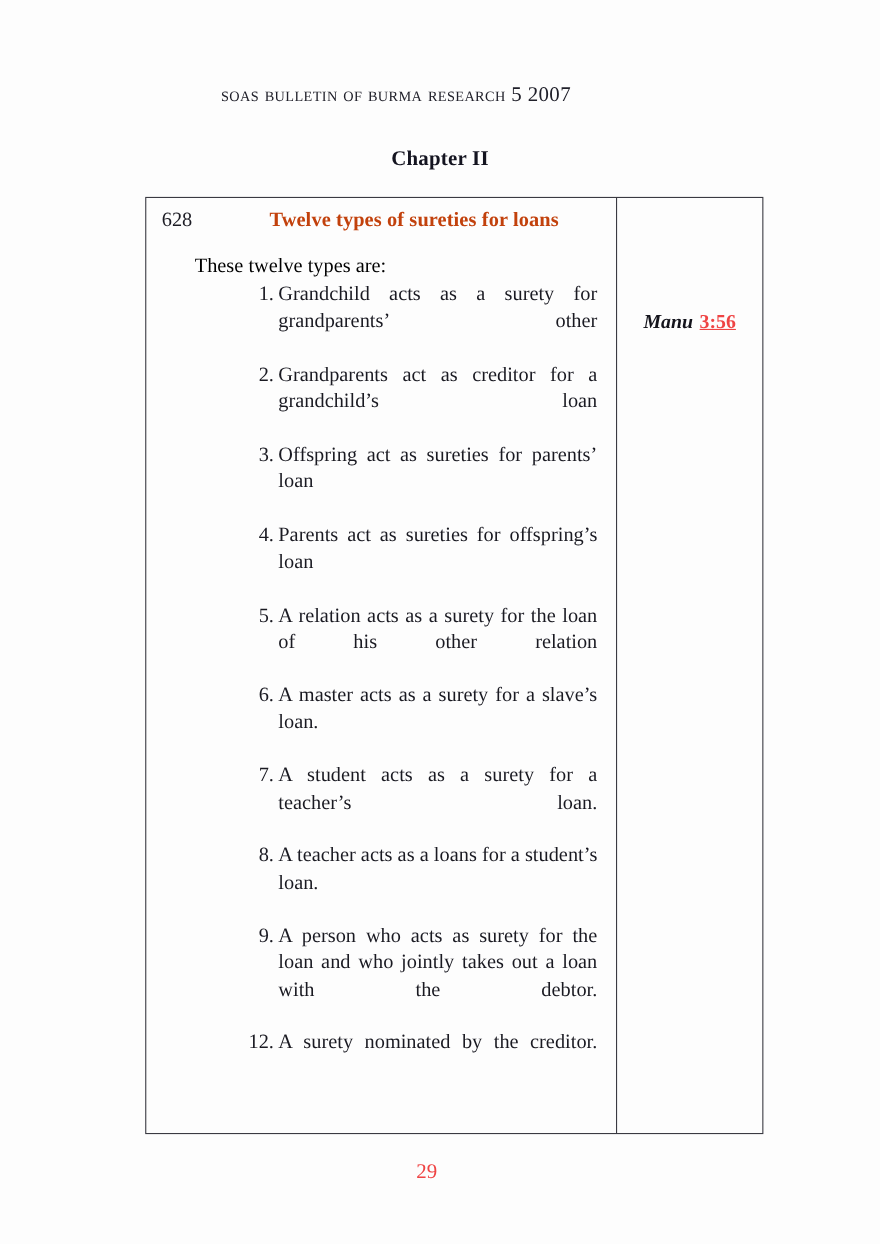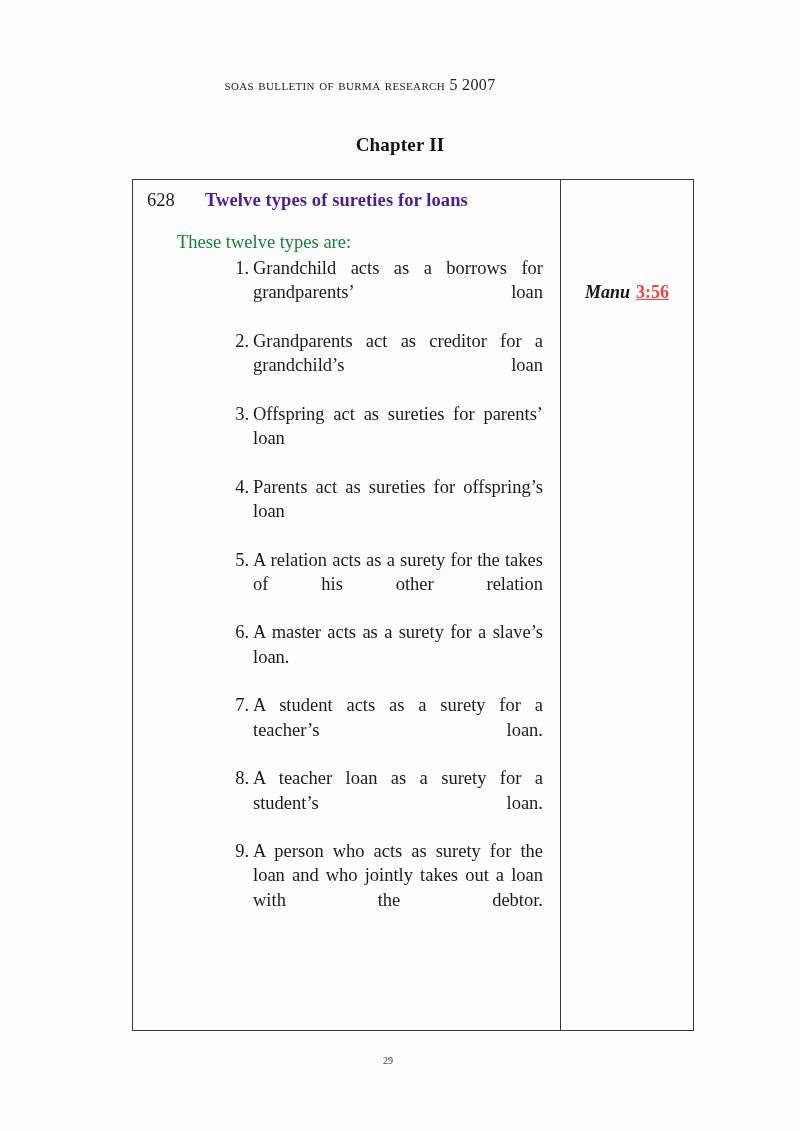--- a/index.html
+++ b/index.html
@@ -22,21 +22,21 @@
     height: 1131px;
   }
 
   
   .running-header {
     position: absolute;
     top: 76px;
     left: 0;
     width: 720px;
     text-align: center;
-    font-size: 16px;
+    font-size: 19px;
     letter-spacing: 0.35px;
     font-variant: small-caps;
     text-transform: lowercase;
     color: #20202a;
     white-space: nowrap;
   }
 
   
   .chapter-title {
     position: absolute;
@@ -75,44 +75,45 @@
     box-sizing: border-box;
   }
 
   
   .entry-head {
     display: flex;
     align-items: baseline;
     padding: 10px 10px 0 10px;
     height: 30px;
     box-sizing: border-box;
+    gap: 40px;
   }
   .entry-number {
     font-size: 18.5px;
     color: #1c1c24;
     width: 58px;
     flex: none;
     padding-left: 4px;
   }
   .entry-title {
     font-size: 18.5px;
     font-weight: bold;
-    color: #4c1d95;
+    color: #c2410c;
     letter-spacing: 0.1px;
   }
 
   
   .entry-body {
     padding: 0 12px 0 12px;
   }
   .intro-line {
     font-size: 18.5px;
     margin-top: 22px;
     margin-left: 32px;
-    color: #15803d;
+    color: #000000;
   }
   ol.types-list {
     list-style: none;
     margin: 3px 0 0 0;
     padding: 0;
   }
   ol.types-list > li {
     position: relative;
     font-size: 18.5px;
     line-height: 24.3px;
@@ -167,22 +168,22 @@
     text-decoration: underline;
   }
 
   
   .folio {
     position: absolute;
     top: 1055px;
     left: 0;
     width: 776px;
     text-align: center;
-    font-size: 10px;
-    color: #4c1d95;
+    font-size: 19px;
+    color: #ef4444;
   }
 </style>
 </head>
 <body>
 
 <div class="page">
 
   <div class="running-header">SOAS Bulletin of Burma Research 5 2007</div>
 
   <div class="chapter-title">Chapter II</div>
@@ -195,53 +196,57 @@
         <span class="entry-number">628</span>
         <span class="entry-title">Twelve types of sureties for loans</span>
       </div>
 
       <div class="entry-body">
         <div class="intro-line">These twelve types are:</div>
 
         <ol class="types-list" id="types-list">
             <li>
               <span class="marker">1.</span>
-              <span class="txt">Grandchild acts as a borrows for grandparents’ loan</span>
+              <span class="txt">Grandchild acts as a surety for grandparents’ other</span>
             </li>
             <li>
               <span class="marker">2.</span>
               <span class="txt">Grandparents act as creditor for a grandchild’s loan</span>
             </li>
             <li>
               <span class="marker">3.</span>
               <span class="txt">Offspring act as sureties for parents’ loan</span>
             </li>
             <li>
               <span class="marker">4.</span>
               <span class="txt">Parents act as sureties for offspring’s loan</span>
             </li>
             <li>
               <span class="marker">5.</span>
-              <span class="txt">A relation acts as a surety for the takes of his other relation</span>
+              <span class="txt">A relation acts as a surety for the loan of his other relation</span>
             </li>
             <li>
               <span class="marker">6.</span>
               <span class="txt">A master acts as a surety for a slave’s loan.</span>
             </li>
             <li>
               <span class="marker">7.</span>
               <span class="txt">A student acts as a surety for a teacher’s loan.</span>
             </li>
             <li>
               <span class="marker">8.</span>
-              <span class="txt">A teacher loan as a surety for a student’s loan.</span>
+              <span class="txt">A teacher acts as a loans for a student’s loan.</span>
             </li>
             <li>
               <span class="marker">9.</span>
               <span class="txt">A person who acts as surety for the loan and who jointly takes out a loan with the debtor.</span>
+            </li>
+            <li class="wide-marker">
+              <span class="marker">12.</span>
+              <span class="txt">A surety nominated by the creditor.</span>
             </li>
           </ol>
       </div>
 
     </div>
 
     <div class="col-side">
       <div class="citation">
         <span class="src">Manu</span><span class="ref">3:56</span>
       </div>

